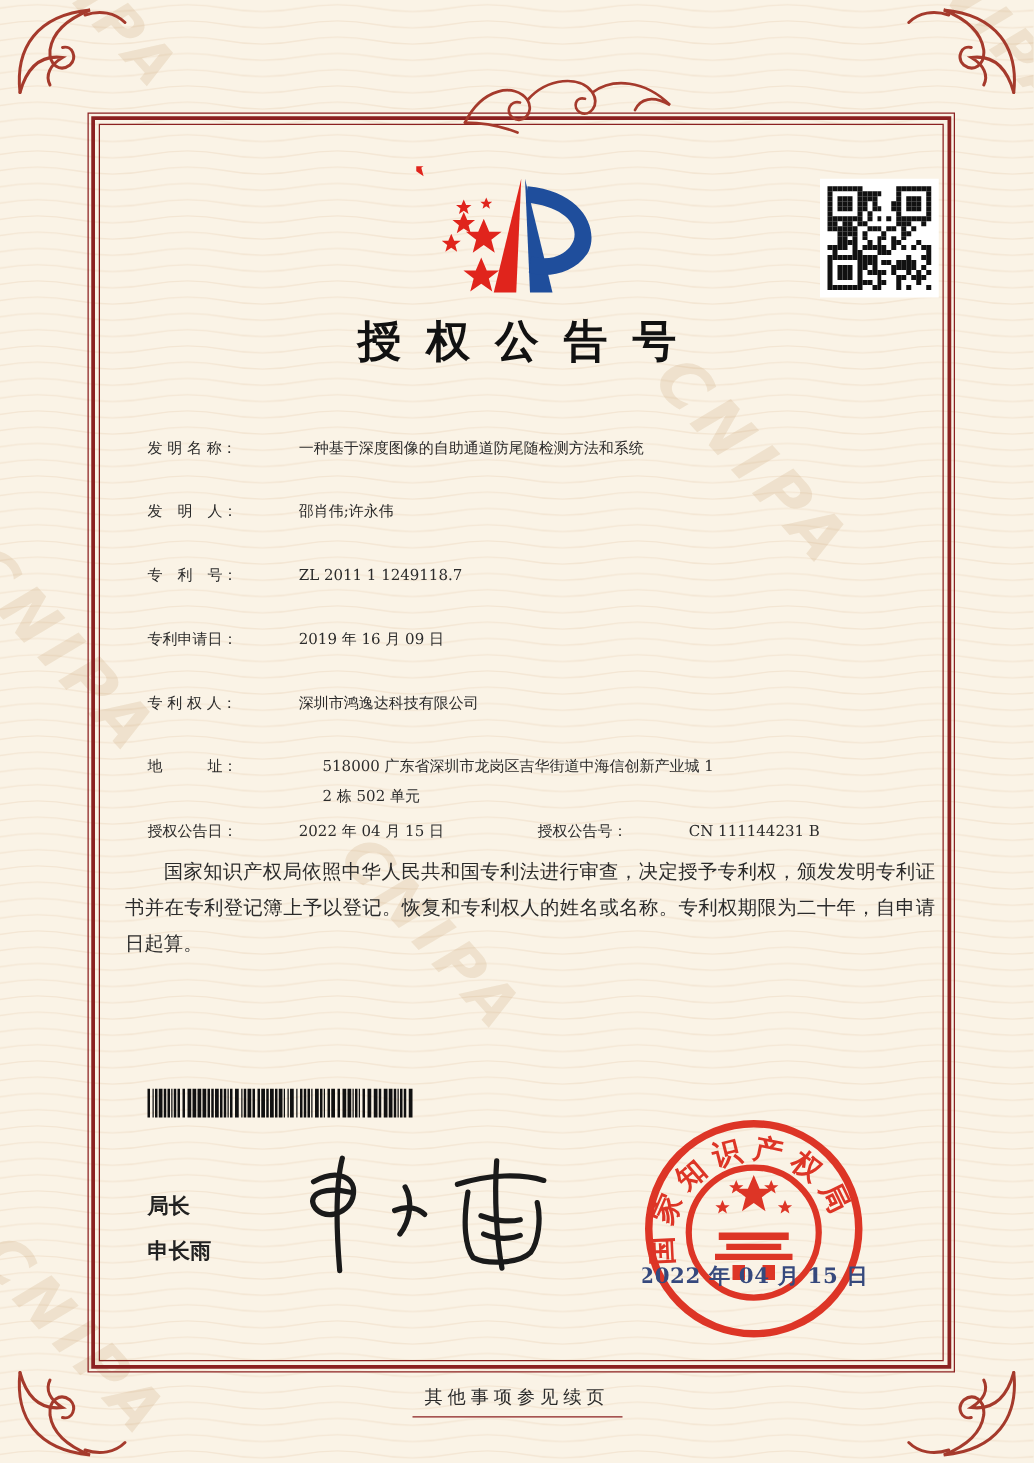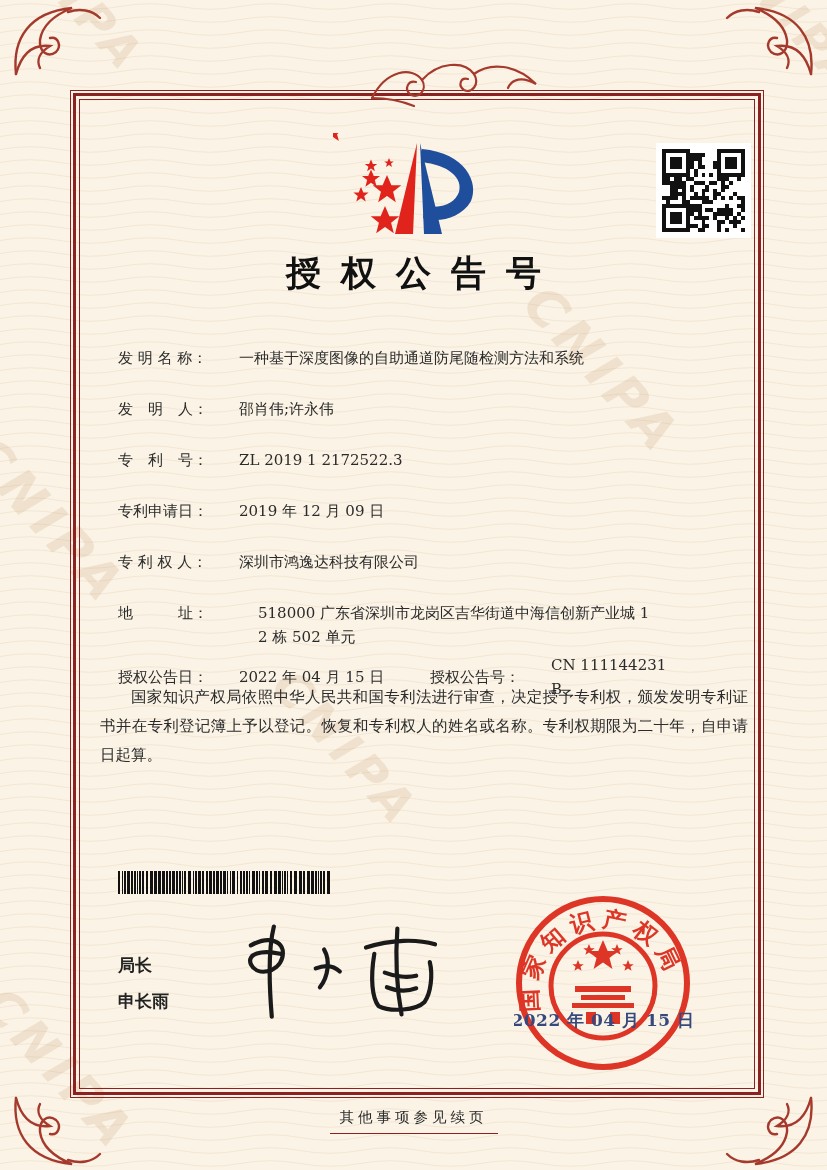--- a/index.html
+++ b/index.html
@@ -15,21 +15,21 @@
   .frame::after{content:"";position:absolute;inset:8px;border:1px solid #8b2121;}
   .ornament{position:absolute;pointer-events:none;}
   .cert-no{position:absolute;left:118px;top:140px;font-size:16px;letter-spacing:3px;}
   .logo{position:absolute;left:333px;top:133px;width:170px;height:106px;}
   .qr{position:absolute;left:656px;top:143px;width:95px;height:95px;background:#fff;
       display:grid;grid-template-columns:repeat(21,1fr);grid-template-rows:repeat(21,1fr);padding:6px;box-sizing:border-box;}
   .qr div{background:transparent;}
   .qr div.on{background:#111;}
   .title{position:absolute;left:0;right:0;top:250px;text-align:center;font-size:35px;
          font-weight:bold;letter-spacing:20px;text-indent:20px;color:#111;}
-  .fields{position:absolute;left:118px;top:346px;width:560px;font-size:15px;}
+  .fields{position:absolute;left:118px;top:346px;width:560px;font-size:12px;}
   .row{display:flex;margin-bottom:27px;line-height:24px;}
   .row .lab{flex:0 0 121px;white-space:pre;}
   .row .val{white-space:pre-line;}
   .grant-row{display:flex;line-height:24px;margin-top:-2px;align-items:center;}
   .grant-row .lab{flex:0 0 121px;white-space:pre;}
   .grant-row .val1{flex:0 0 191px;}
   .paras{position:absolute;left:100px;top:683px;width:648px;font-size:15.5px;line-height:1.88;text-align:justify;}
   .paras p{margin:0;text-indent:2em;}
   .barcode{position:absolute;left:118px;top:871px;width:214px;height:23px;display:flex;align-items:stretch;}
   .barcode i{display:block;background:#111;}
@@ -569,25 +569,25 @@
     <div class="row">
       <span class="lab">发 明 名 称：</span>
       <span class="val">一种基于深度图像的自助通道防尾随检测方法和系统</span>
     </div>
     <div class="row">
       <span class="lab">发　明　人：</span>
       <span class="val">邵肖伟;许永伟</span>
     </div>
     <div class="row">
       <span class="lab">专　利　号：</span>
-      <span class="val">ZL 2019 1 2172522.3</span>
+      <span class="val">ZL 2011 1 1249118.7</span>
     </div>
     <div class="row">
       <span class="lab">专利申请日：</span>
-      <span class="val">2019 年 12 月 09 日</span>
+      <span class="val">2019 年 16 月 09 日</span>
     </div>
     <div class="row">
       <span class="lab">专 利 权 人：</span>
       <span class="val">深圳市鸿逸达科技有限公司</span>
     </div>
     <div class="row" style="margin-bottom:6px;">
       <span class="lab">地　　　址：</span>
       <span class="val" style="width:430px;margin-left:19px;">518000 广东省深圳市龙岗区吉华街道中海信创新产业城 1
 2 栋 502 单元</span>
     </div>

